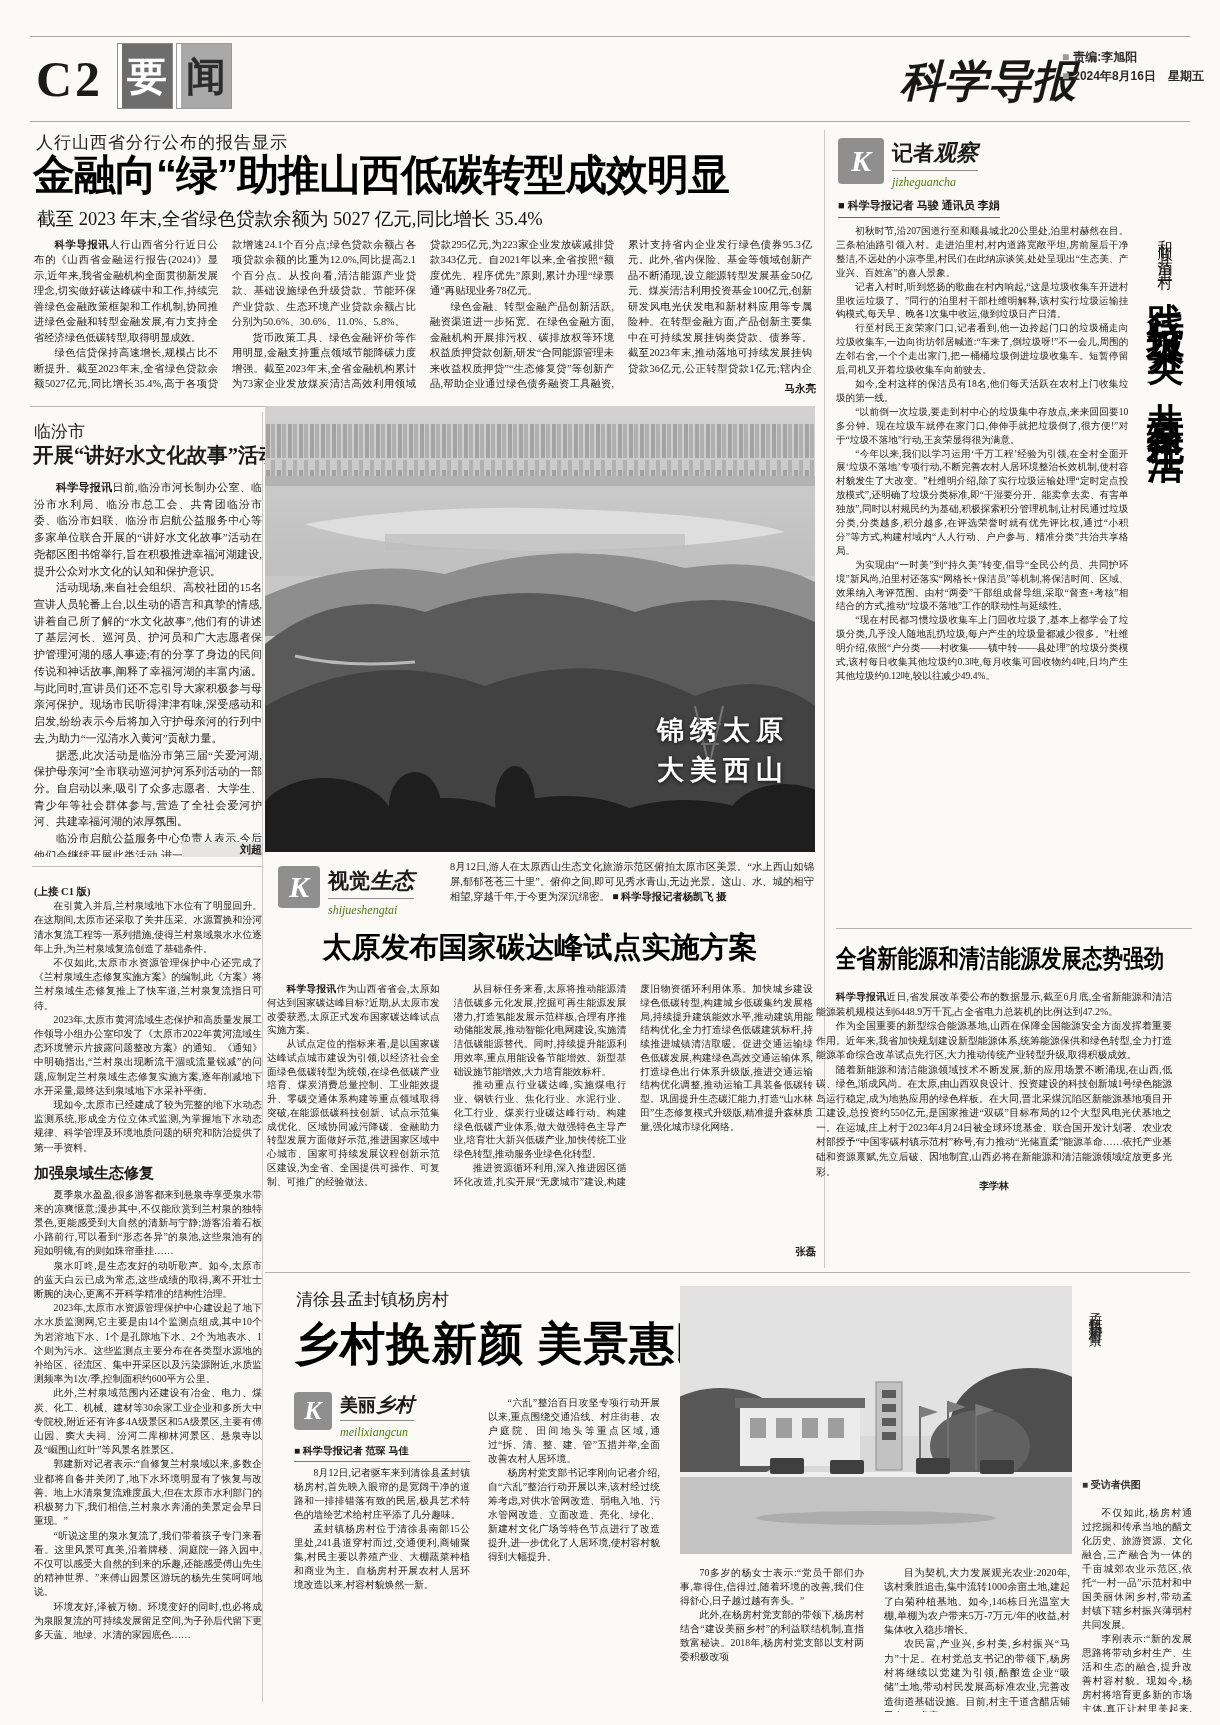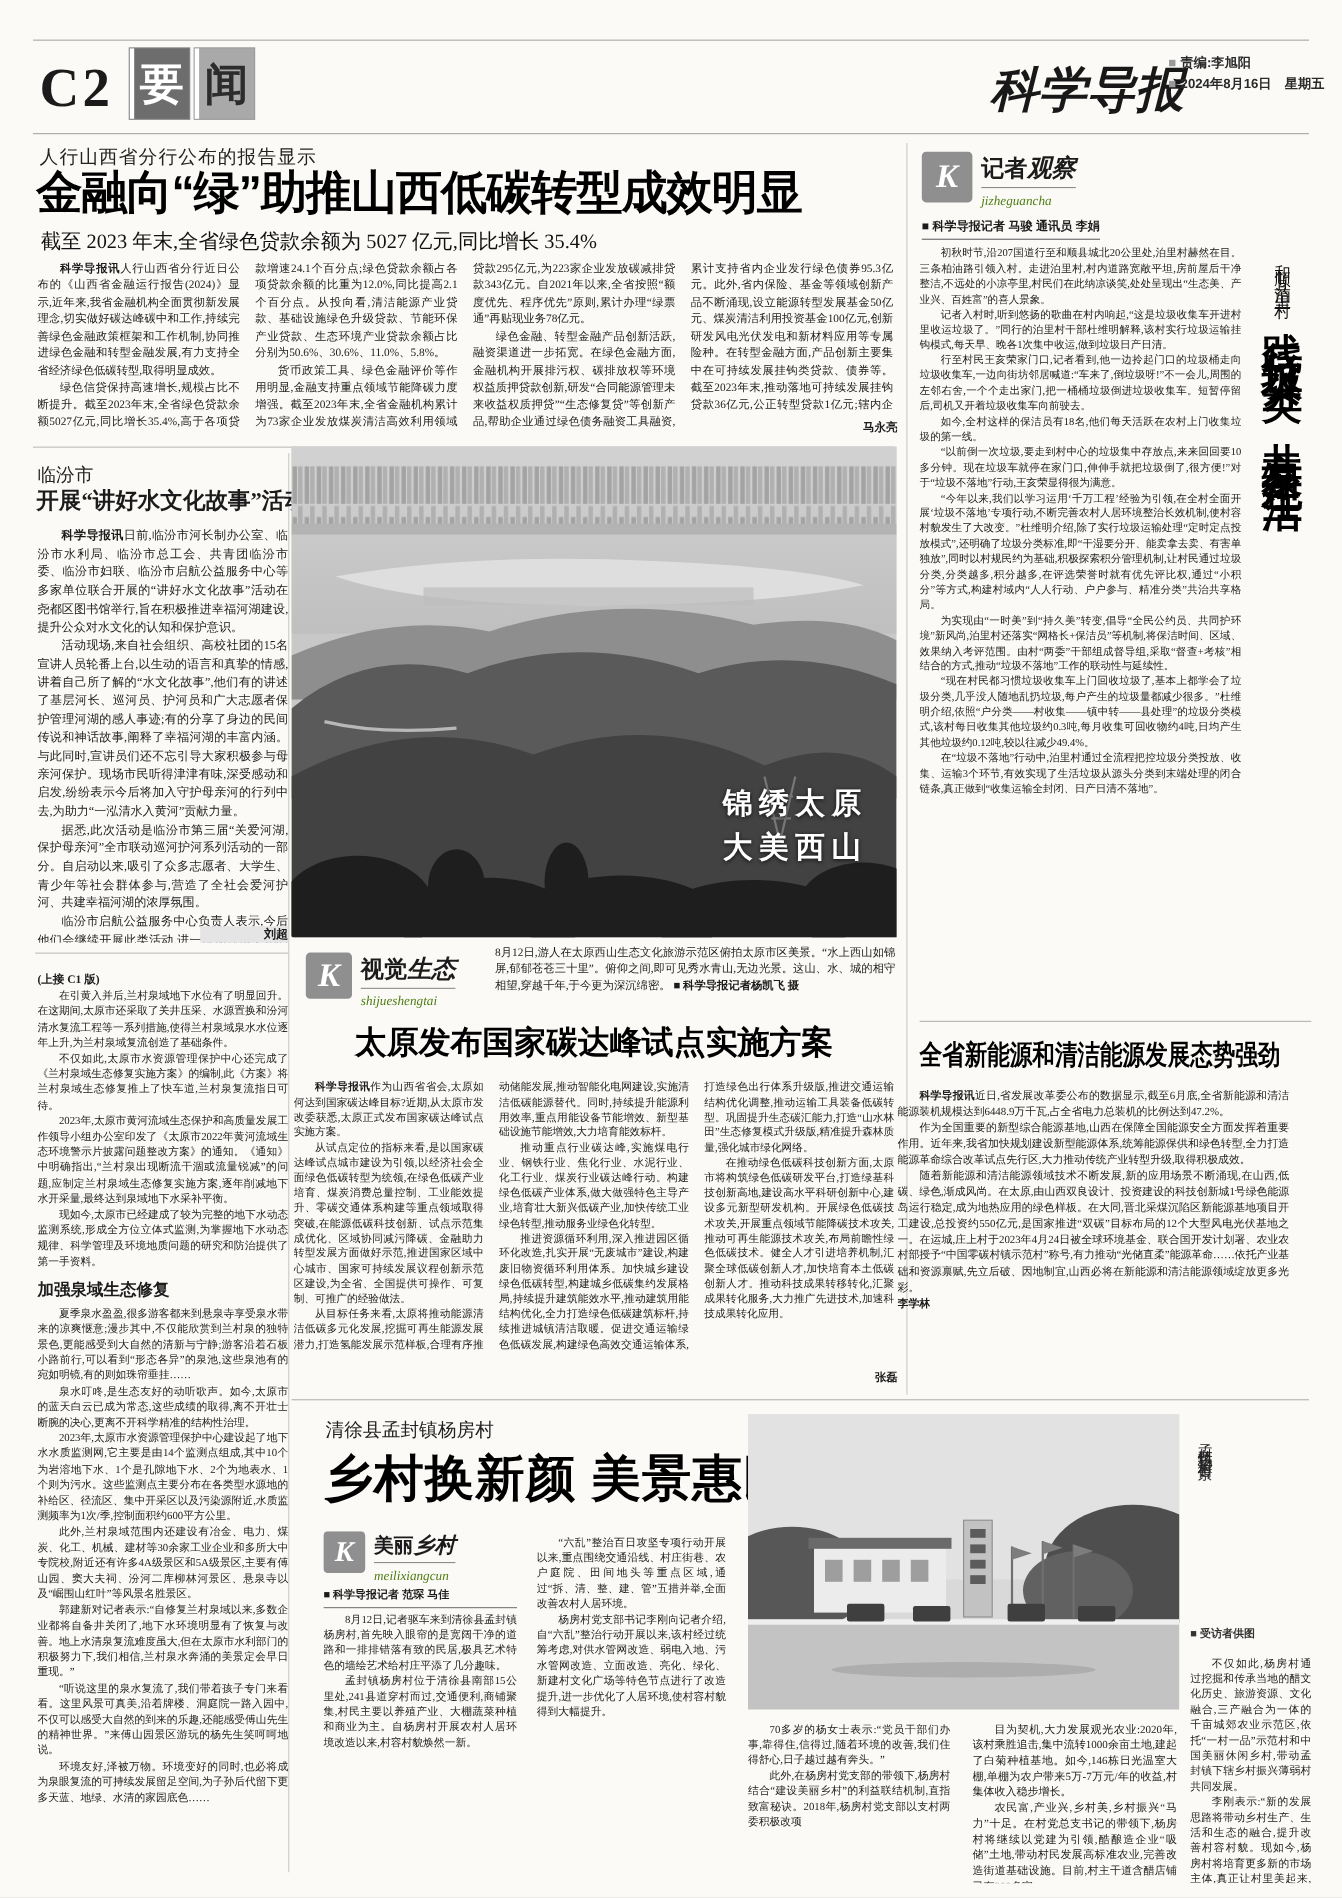--- a/index.html
+++ b/index.html
@@ -158,21 +158,20 @@
     <span class="byl" style="white-space:nowrap;">■ 科学导报记者杨凯飞 摄</span>
   </div>
 
   <div class="abs hl" style="left:265px;top:928px;width:550px;text-align:center;font-size:29px;">太原发布国家碳达峰试点实施方案</div>
   <div class="abs clip" style="left:267px;top:982px;width:546px;height:280px;column-count:3;column-gap:14px;font-size:9.7px;line-height:1.42;">
     <p class="t"><b class="intro">科学导报讯</b><span>作为山西省省会,太原如何达到国家碳达峰目标?近期,从太原市发改委获悉,太原正式发布国家碳达峰试点实施方案。</span></p>
     <p class="t">从试点定位的指标来看,是以国家碳达峰试点城市建设为引领,以经济社会全面绿色低碳转型为统领,在绿色低碳产业培育、煤炭消费总量控制、工业能效提升、零碳交通体系构建等重点领域取得突破,在能源低碳科技创新、试点示范集成优化、区域协同减污降碳、金融助力转型发展方面做好示范,推进国家区域中心城市、国家可持续发展议程创新示范区建设,为全省、全国提供可操作、可复制、可推广的经验做法。</p>
     <p class="t">从目标任务来看,太原将推动能源清洁低碳多元化发展,挖掘可再生能源发展潜力,打造氢能发展示范样板,合理有序推动储能发展,推动智能化电网建设,实施清洁低碳能源替代。同时,持续提升能源利用效率,重点用能设备节能增效、新型基础设施节能增效,大力培育能效标杆。</p>
     <p class="t">推动重点行业碳达峰,实施煤电行业、钢铁行业、焦化行业、水泥行业、化工行业、煤炭行业碳达峰行动。构建绿色低碳产业体系,做大做强特色主导产业,培育壮大新兴低碳产业,加快传统工业绿色转型,推动服务业绿色化转型。</p>
     <p class="t">推进资源循环利用,深入推进园区循环化改造,扎实开展“无废城市”建设,构建废旧物资循环利用体系。加快城乡建设绿色低碳转型,构建城乡低碳集约发展格局,持续提升建筑能效水平,推动建筑用能结构优化,全力打造绿色低碳建筑标杆,持续推进城镇清洁取暖。促进交通运输绿色低碳发展,构建绿色高效交通运输体系,打造绿色出行体系升级版,推进交通运输结构优化调整,推动运输工具装备低碳转型。巩固提升生态碳汇能力,打造“山水林田”生态修复模式升级版,精准提升森林质量,强化城市绿化网络。</p>
-    <p class="t">在推动绿色低碳科技创新方面,太原市将构筑绿色低碳研发平台,打造绿基科技创新高地,建设高水平科研创新中心,建设多元新型研发机构。开展绿色低碳技术攻关,开展重点领域节能降碳技术攻关,推动可再生能源技术攻关,布局前瞻性绿色低碳技术。健全人才引进培养机制,汇聚全球低碳创新人才,加快培育本土低碳创新人才。推动科技成果转移转化,汇聚成果转化服务,大力推广先进技术,加速科技成果转化应用。</p>
   </div>
   <div class="abs byl" style="left:720px;top:1245px;width:90px;text-align:right;font-size:10.3px;background:#fbfaf7;padding-left:6px;">张磊</div>
 
   <div class="hairline" style="left:265px;width:925px;top:1272px;background:#b5b3af;"></div>
 
   <div class="abs" style="left:838px;top:138px;">
     <div class="klogo">
       <div class="ksq" style="width:46px;height:46px;">K</div>
       <div class="ktxt">
         <div class="ktitle"><span class="ka">记者</span><span class="kb">观察</span></div>
@@ -187,32 +186,31 @@
       <span class="vbig">践行垃圾分类　共享绿色生活</span>
     </div>
     <p class="t">初秋时节,沿207国道行至和顺县城北20公里处,泊里村赫然在目。三条柏油路引领入村。走进泊里村,村内道路宽敞平坦,房前屋后干净整洁,不远处的小凉亭里,村民们在此纳凉谈笑,处处呈现出“生态美、产业兴、百姓富”的喜人景象。</p>
     <p class="t">记者入村时,听到悠扬的歌曲在村内响起,“这是垃圾收集车开进村里收运垃圾了。”同行的泊里村干部杜维明解释,该村实行垃圾运输挂钩模式,每天早、晚各1次集中收运,做到垃圾日产日清。</p>
     <p class="t">行至村民王亥荣家门口,记者看到,他一边拎起门口的垃圾桶走向垃圾收集车,一边向街坊邻居喊道:“车来了,倒垃圾呀!”不一会儿,周围的左邻右舍,一个个走出家门,把一桶桶垃圾倒进垃圾收集车。短暂停留后,司机又开着垃圾收集车向前驶去。</p>
     <p class="t">如今,全村这样的保洁员有18名,他们每天活跃在农村上门收集垃圾的第一线。</p>
     <p class="t">“以前倒一次垃圾,要走到村中心的垃圾集中存放点,来来回回要10多分钟。现在垃圾车就停在家门口,伸伸手就把垃圾倒了,很方便!”对于“垃圾不落地”行动,王亥荣显得很为满意。</p>
     <p class="t">“今年以来,我们以学习运用‘千万工程’经验为引领,在全村全面开展‘垃圾不落地’专项行动,不断完善农村人居环境整治长效机制,使村容村貌发生了大改变。”杜维明介绍,除了实行垃圾运输处理“定时定点投放模式”,还明确了垃圾分类标准,即“干湿要分开、能卖拿去卖、有害单独放”,同时以村规民约为基础,积极探索积分管理机制,让村民通过垃圾分类,分类越多,积分越多,在评选荣誉时就有优先评比权,通过“小积分”等方式,构建村域内“人人行动、户户参与、精准分类”共治共享格局。</p>
     <p class="t">为实现由“一时美”到“持久美”转变,倡导“全民公约员、共同护环境”新风尚,泊里村还落实“网格长+保洁员”等机制,将保洁时间、区域、效果纳入考评范围。由村“两委”干部组成督导组,采取“督查+考核”相结合的方式,推动“垃圾不落地”工作的联动性与延续性。</p>
     <p class="t">“现在村民都习惯垃圾收集车上门回收垃圾了,基本上都学会了垃圾分类,几乎没人随地乱扔垃圾,每户产生的垃圾量都减少很多。”杜维明介绍,依照“户分类——村收集——镇中转——县处理”的垃圾分类模式,该村每日收集其他垃圾约0.3吨,每月收集可回收物约4吨,日均产生其他垃圾约0.12吨,较以往减少49.4%。</p>
-    <p class="t">在“垃圾不落地”行动中,泊里村通过全流程把控垃圾分类投放、收集、运输3个环节,有效实现了生活垃圾从源头分类到末端处理的闭合链条,真正做到“收集运输全封闭、日产日清不落地”。</p>
   </div>
   <div class="hairline" style="left:836px;width:356px;top:928px;background:#b5b3af;"></div>
 
   <div class="abs" style="left:836px;top:942px;width:356px;">
     <span class="hl" style="display:inline-block;font-size:25px;white-space:nowrap;transform:scaleX(0.82);transform-origin:left top;">全省新能源和清洁能源发展态势强劲</span>
   </div>
   <div class="abs clip" style="left:816px;top:990px;width:356px;height:250px;font-size:9.9px;line-height:1.47;">
     <p class="t"><b class="intro">科学导报讯</b><span>近日,省发展改革委公布的数据显示,截至6月底,全省新能源和清洁能源装机规模达到6448.9万千瓦,占全省电力总装机的比例达到47.2%。</span></p>
     <p class="t">作为全国重要的新型综合能源基地,山西在保障全国能源安全方面发挥着重要作用。近年来,我省加快规划建设新型能源体系,统筹能源保供和绿色转型,全力打造能源革命综合改革试点先行区,大力推动传统产业转型升级,取得积极成效。</p>
     <p class="t">随着新能源和清洁能源领域技术不断发展,新的应用场景不断涌现,在山西,低碳、绿色,渐成风尚。在太原,由山西双良设计、投资建设的科技创新城1号绿色能源岛运行稳定,成为地热应用的绿色样板。在大同,晋北采煤沉陷区新能源基地项目开工建设,总投资约550亿元,是国家推进“双碳”目标布局的12个大型风电光伏基地之一。在运城,庄上村于2023年4月24日被全球环境基金、联合国开发计划署、农业农村部授予“中国零碳村镇示范村”称号,有力推动“光储直柔”能源革命……依托产业基础和资源禀赋,先立后破、因地制宜,山西必将在新能源和清洁能源领域绽放更多光彩。</p>
-    <p class="t byl" style="text-align:left;text-indent:0;">李学林</p>
+    <p class="t byl" style="text-align:center;text-indent:0;">李学林</p>
   </div>
 
   <div class="abs" style="left:296px;top:1288px;font-size:17px;color:#222;">清徐县孟封镇杨房村</div>
   <div class="abs hl" style="left:294px;top:1314px;font-size:45px;letter-spacing:1px;white-space:nowrap;">乡村换新颜  美景惠民生</div>
 
   <div class="abs clip" style="left:294px;top:1392px;width:176px;height:320px;font-size:9.8px;line-height:1.43;">
     <div class="klogo" style="margin-bottom:4px;">
       <div class="ksq" style="width:38px;height:38px;font-size:26px;">K</div>
       <div class="ktxt">
         <div class="ktitle" style="font-size:18px;line-height:21px;"><span class="ka">美丽</span><span class="kb" style="font-size:19px;">乡村</span></div>

